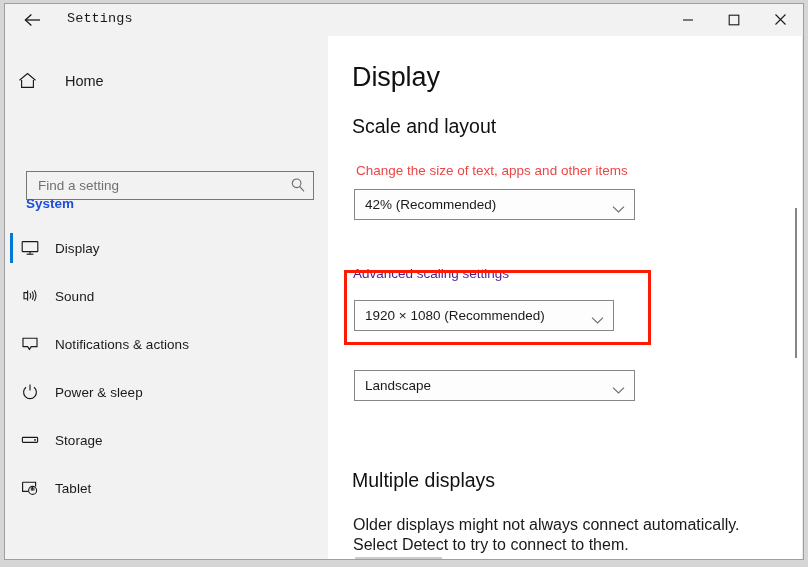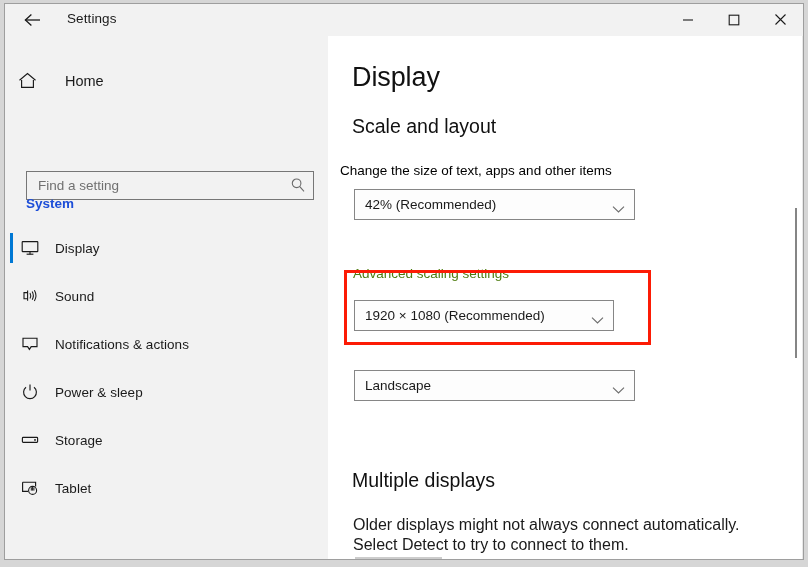--- a/index.html
+++ b/index.html
@@ -28,20 +28,21 @@
     overflow: hidden;
   }
 
   
   #titlebar {
     position: absolute;
     left: 0; top: 0;
     width: 100%;
     height: 32px;
     background: #f2f2f2;
+    font-family: Liberation Mono, monospace;
   }
   #back-button {
     position: absolute;
     left: 8px; top: 2px;
     width: 40px; height: 28px;
     display: flex; align-items: center; justify-content: center;
     cursor: pointer;
   }
   #titlebar-title {
     position: absolute;
@@ -184,23 +185,23 @@
   }
   #section-scale {
     position: absolute;
     left: 24px; top: 79px;
     font-size: 19.5px;
     color: #111;
     font-weight: normal;
   }
   #scale-desc {
     position: absolute;
-    left: 12px; top: 127px;
-    font-size: 13.5px;
-    color: #000000;
+    left: 28px; top: 127px;
+    font-size: 13.5px;
+    color: #ef4444;
   }
   .combo {
     position: absolute;
     height: 31px;
     background: #fdfdfd;
     border: 1px solid #868686;
     box-sizing: border-box;
     cursor: pointer;
   }
   .combo .combo-text {
@@ -218,21 +219,21 @@
     top: 10px;
   }
   #combo-scale { left: 349px; top: 185px; width: 281px; }
   #combo-res   { left: 349px; top: 296px; width: 260px; }
   #combo-orient{ left: 349px; top: 366px; width: 281px; }
 
   #adv-link {
     position: absolute;
     left: 25px; top: 230px;
     font-size: 13.5px;
-    color: #4d7c0f;
+    color: #4c1d95;
     cursor: pointer;
     text-decoration: none;
   }
   #res-label {
     position: absolute;
     left: 25px; top: 272px;
     font-size: 13.5px;
     color: #1a1a1a;
   }
   #orient-label {

